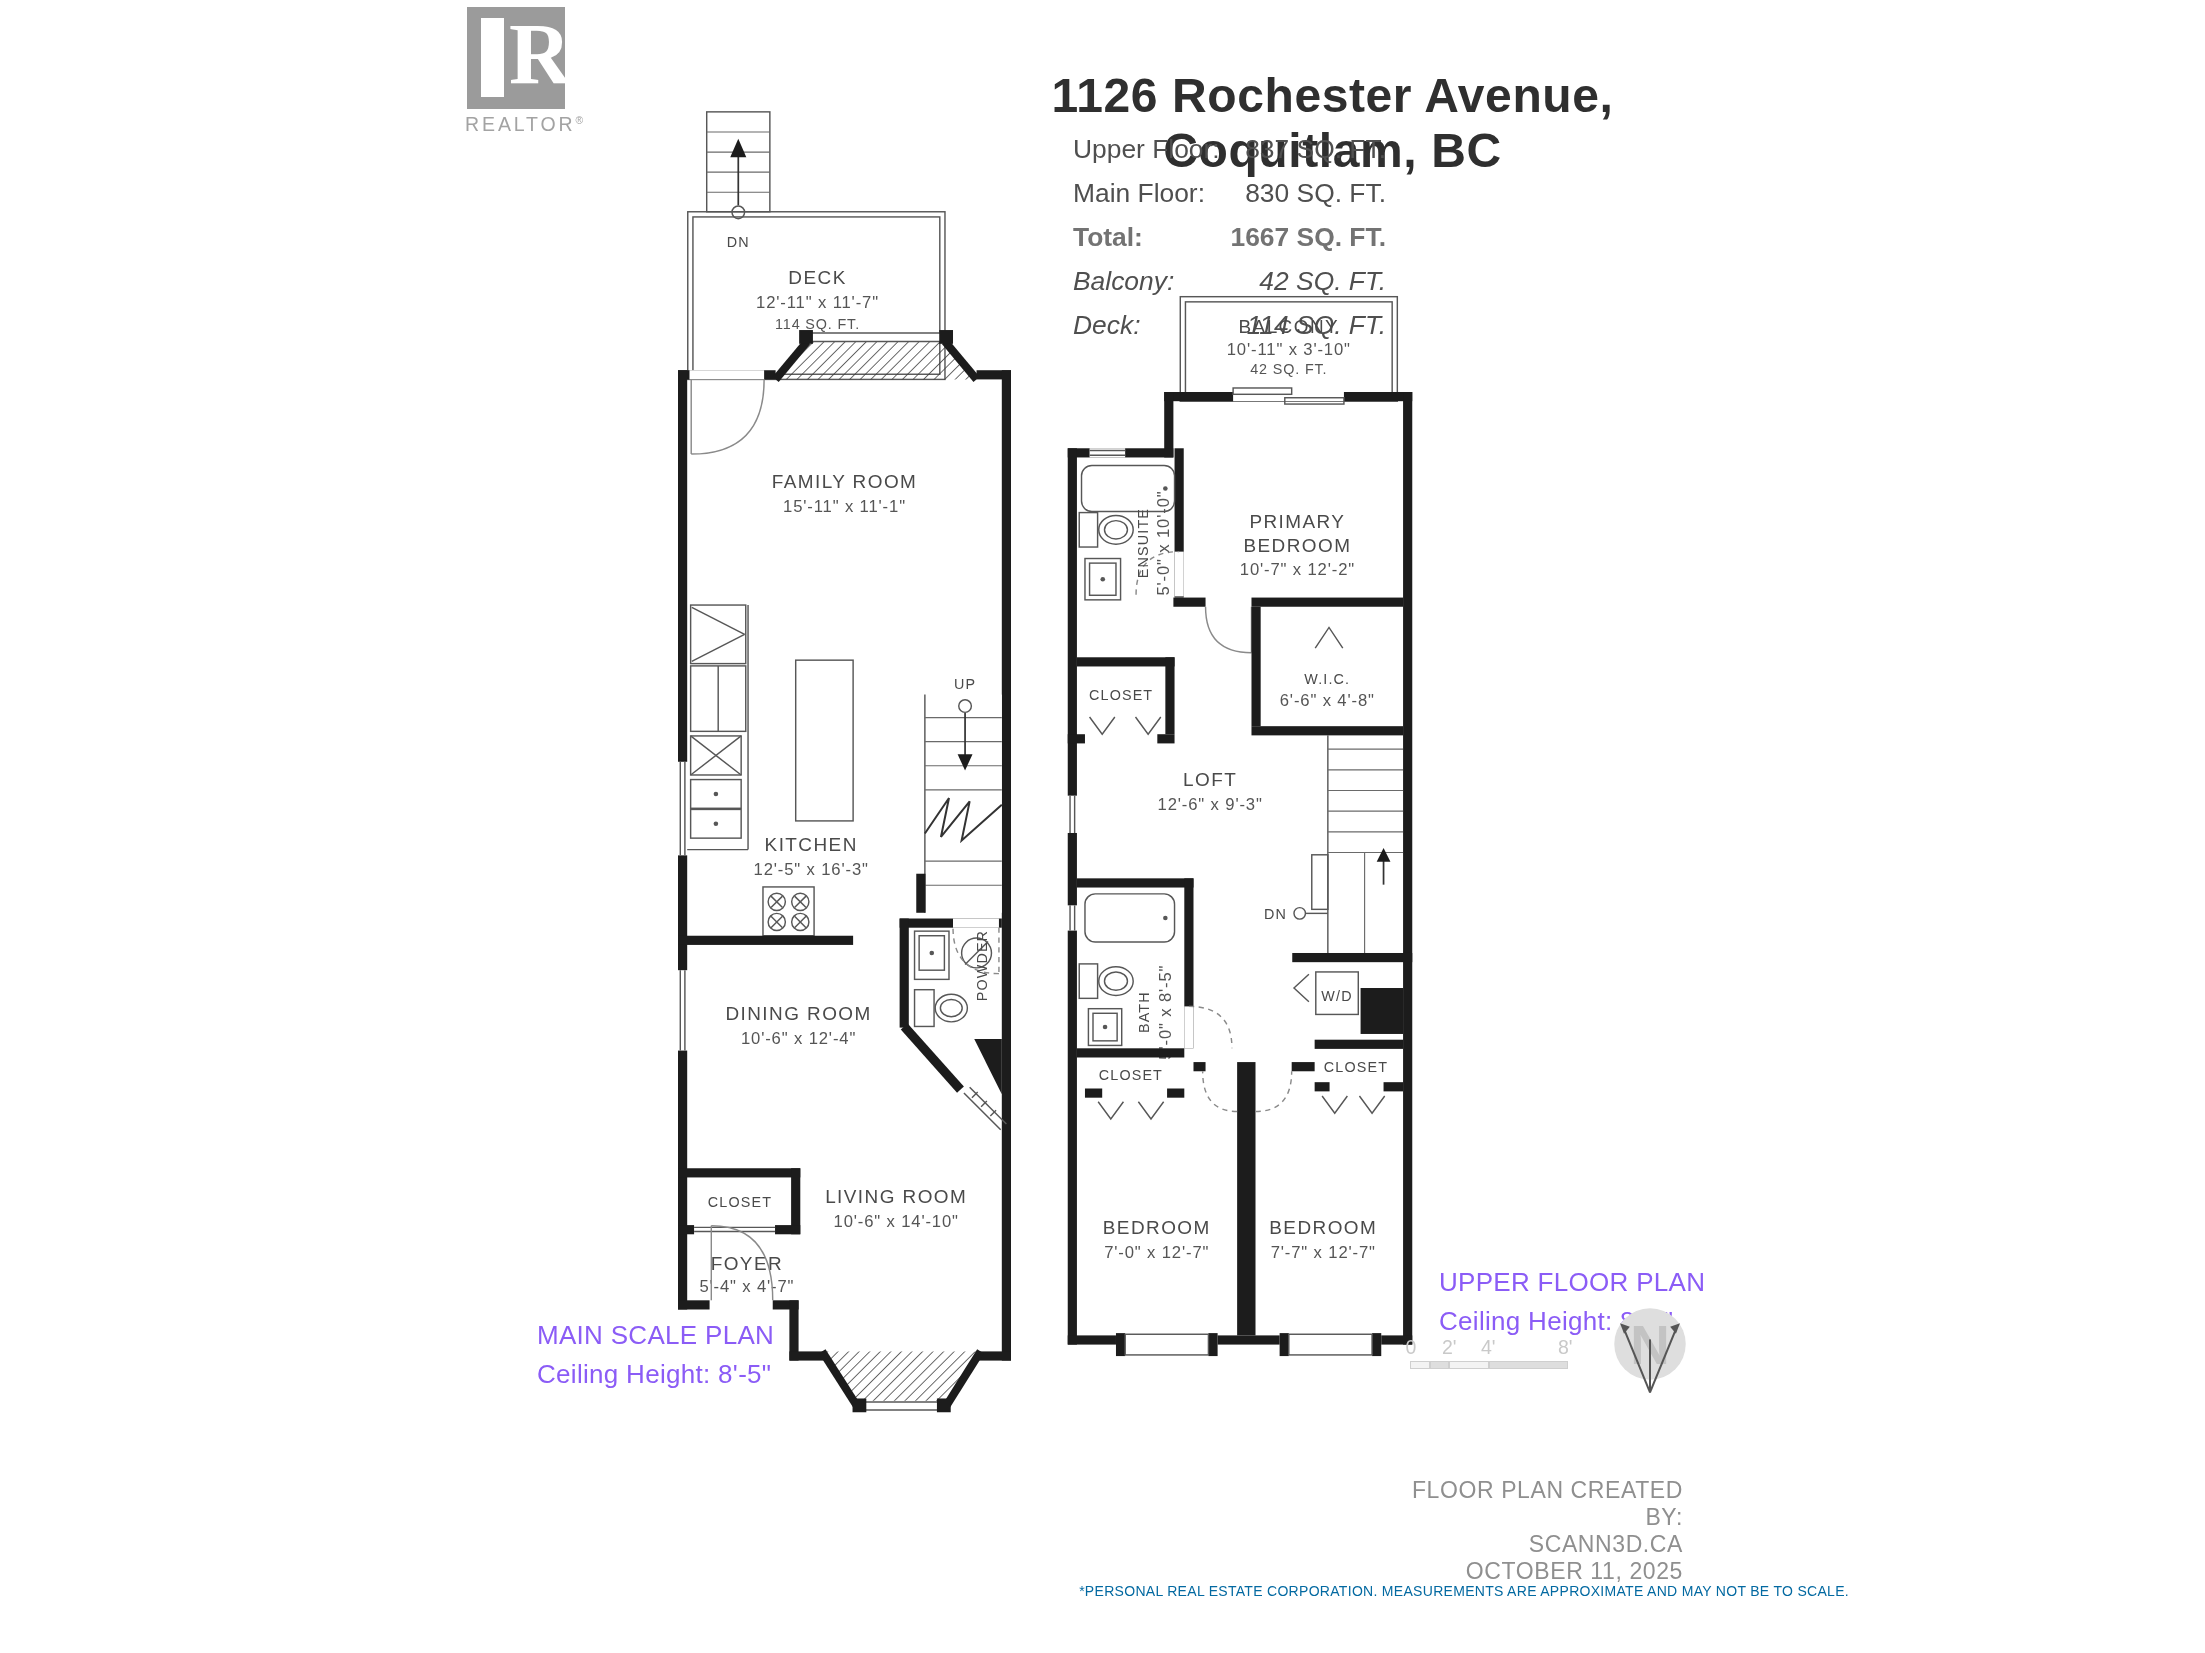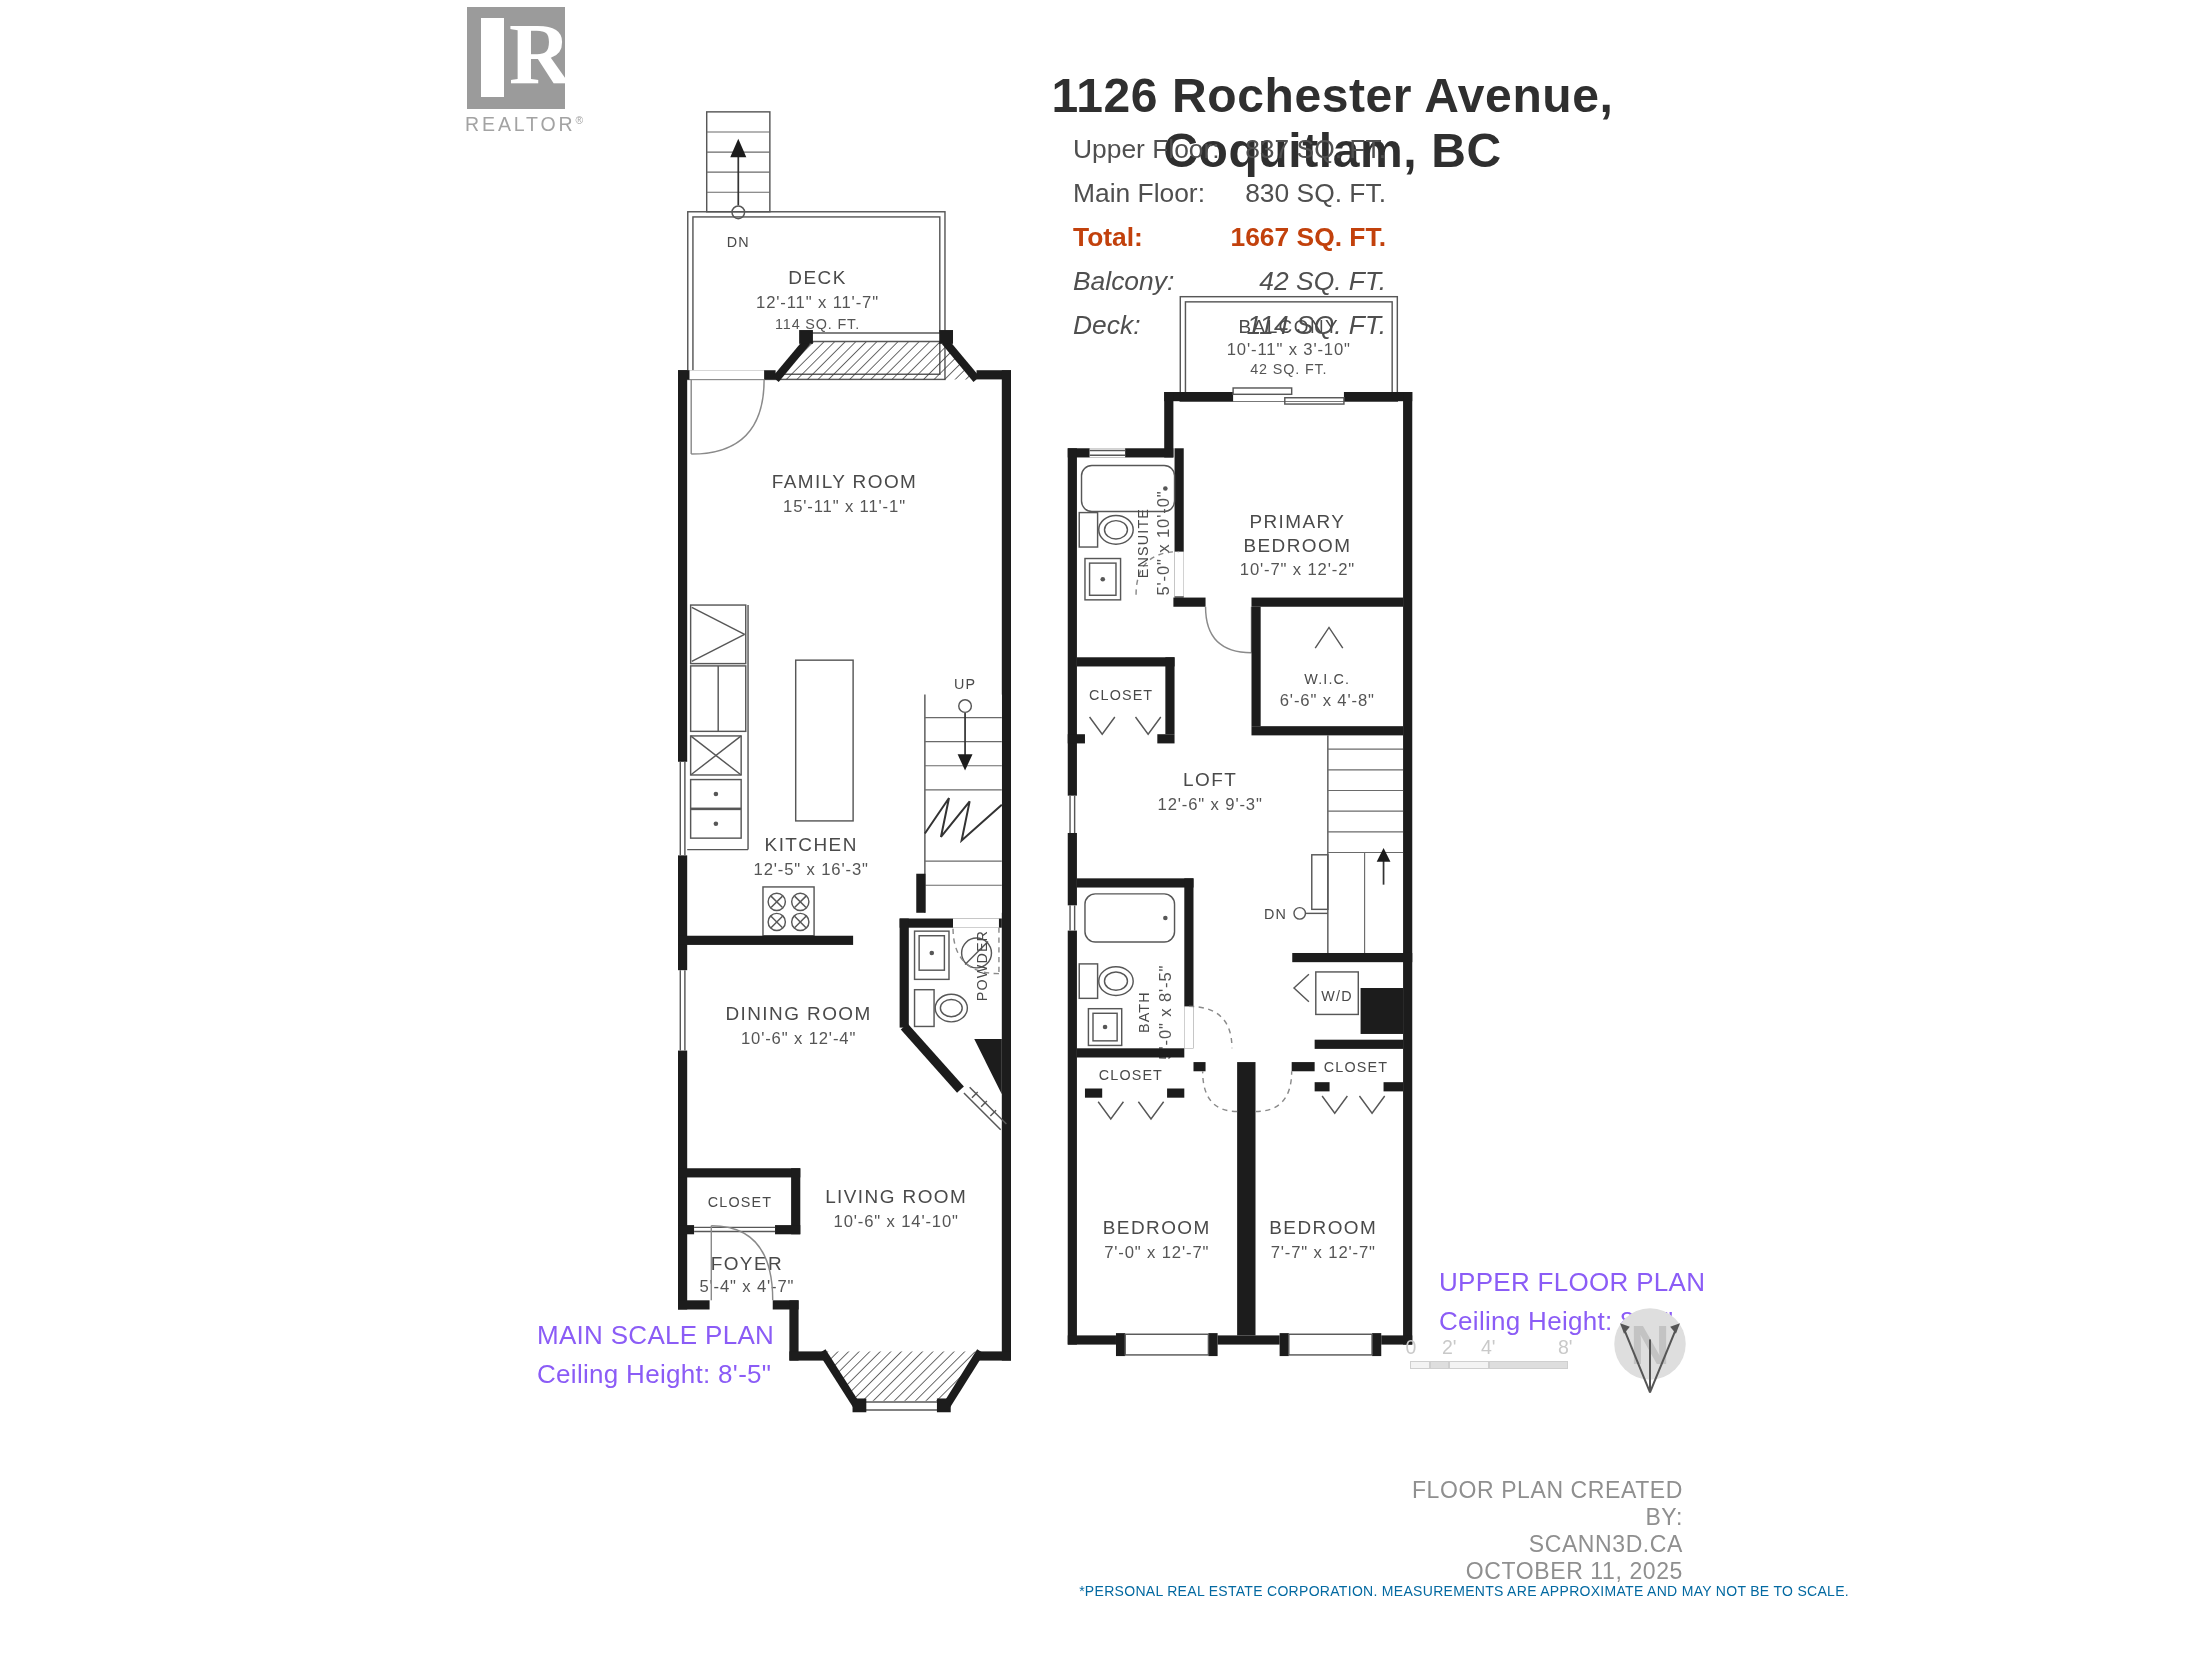--- a/index.html
+++ b/index.html
@@ -16,21 +16,21 @@
              color:#a3a3a3;}
   .logo-word sup{font-size:10.3px;}
 
   
   .main-title{position:absolute;left:919px;top:68px;width:827px;text-align:center;
               font-size:48px;font-weight:bold;color:#2f2f2f;letter-spacing:0.6px;}
   .area-table{position:absolute;left:1073px;top:127px;width:313px;font-size:26.4px;color:#4f4f4f;}
   .area-row{display:flex;justify-content:space-between;line-height:44px;}
   .area-row .a-label{text-align:left;}
   .area-row .a-value{text-align:right;}
-  .row-bold{font-weight:bold;color:#c2410c;}
+  .row-bold{font-weight:bold;color:#737373;}
   .row-italic{font-style:italic;}
 
   
   .plan-title{position:absolute;font-size:26px;color:#8b5cf6;line-height:39px;letter-spacing:0.3px;}
 
   
   svg text{font-family:"Liberation Sans",sans-serif;text-anchor:middle;fill:#4a4a4a;}
   .t-name{font-size:33px;letter-spacing:2.5px;}
   .t-dim{font-size:29px;letter-spacing:1.5px;fill:#555555;}
   .t-area{font-size:25px;letter-spacing:1.5px;fill:#555555;}

